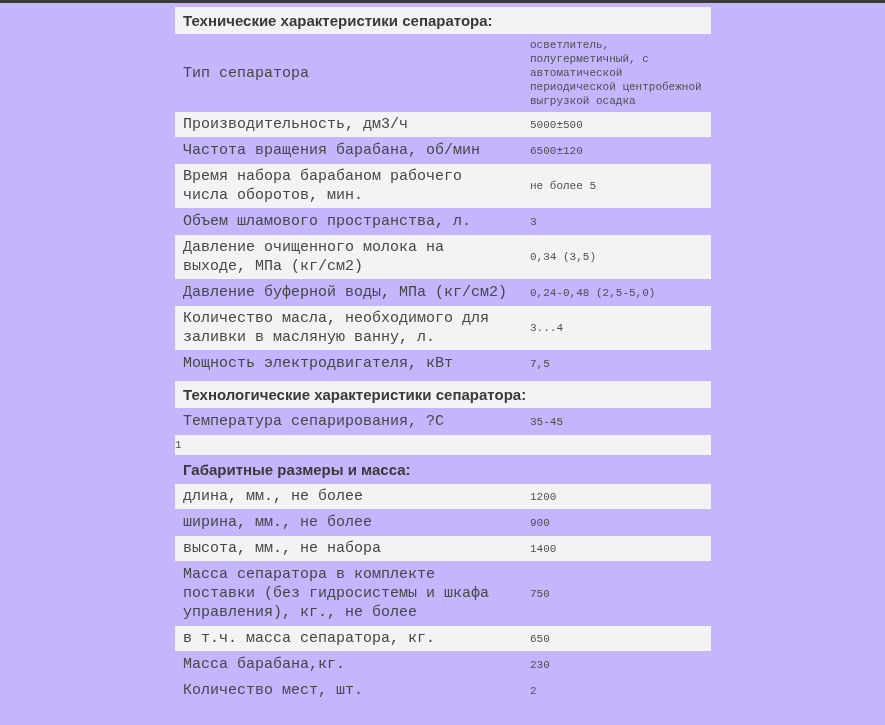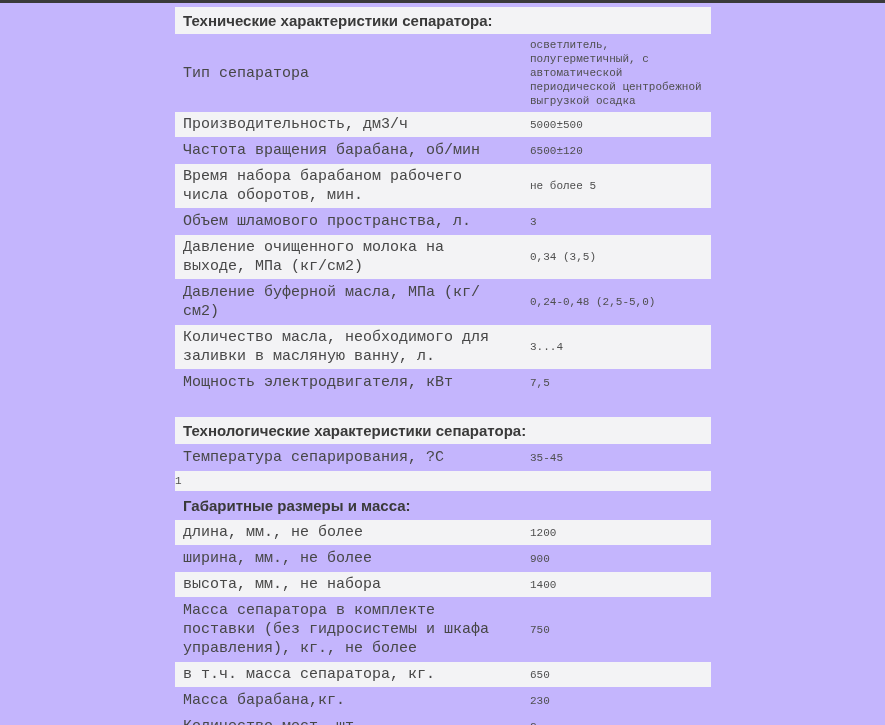--- a/index.html
+++ b/index.html
@@ -41,21 +41,21 @@
     background: var(--band, #f3f3f5);
   }
   .row.header {
     font-weight: bold;
     color: var(--header-text, #3a3a3a);
     font-size: 15px;
     line-height: 19px;
     padding: 4px 0;
   }
   .row.header.gap {
-    margin-top: 22px;
+    margin-top: 5px;
   }
   .hlabel {
     padding-left: 8px;
   }
   .label {
     width: 355px;
     box-sizing: border-box;
     padding-left: 8px;
     padding-right: 14px;
     font-size: 15px;
@@ -100,21 +100,21 @@
       </div>
       <div class="row">
         <div class="label">Объем шламового пространства, л.</div>
         <div class="value">3</div>
       </div>
       <div class="row shaded">
         <div class="label">Давление очищенного молока на выходе, МПа (кг/см2)</div>
         <div class="value">0,34 (3,5)</div>
       </div>
       <div class="row">
-        <div class="label">Давление буферной масла, МПа (кг/см2)</div>
+        <div class="label">Давление буферной воды, МПа (кг/см2)</div>
         <div class="value">0,24-0,48 (2,5-5,0)</div>
       </div>
       <div class="row shaded">
         <div class="label">Количество масла, необходимого для заливки в масляную ванну, л.</div>
         <div class="value">3...4</div>
       </div>
       <div class="row">
         <div class="label">Мощность электродвигателя, кВт</div>
         <div class="value">7,5</div>
       </div>

